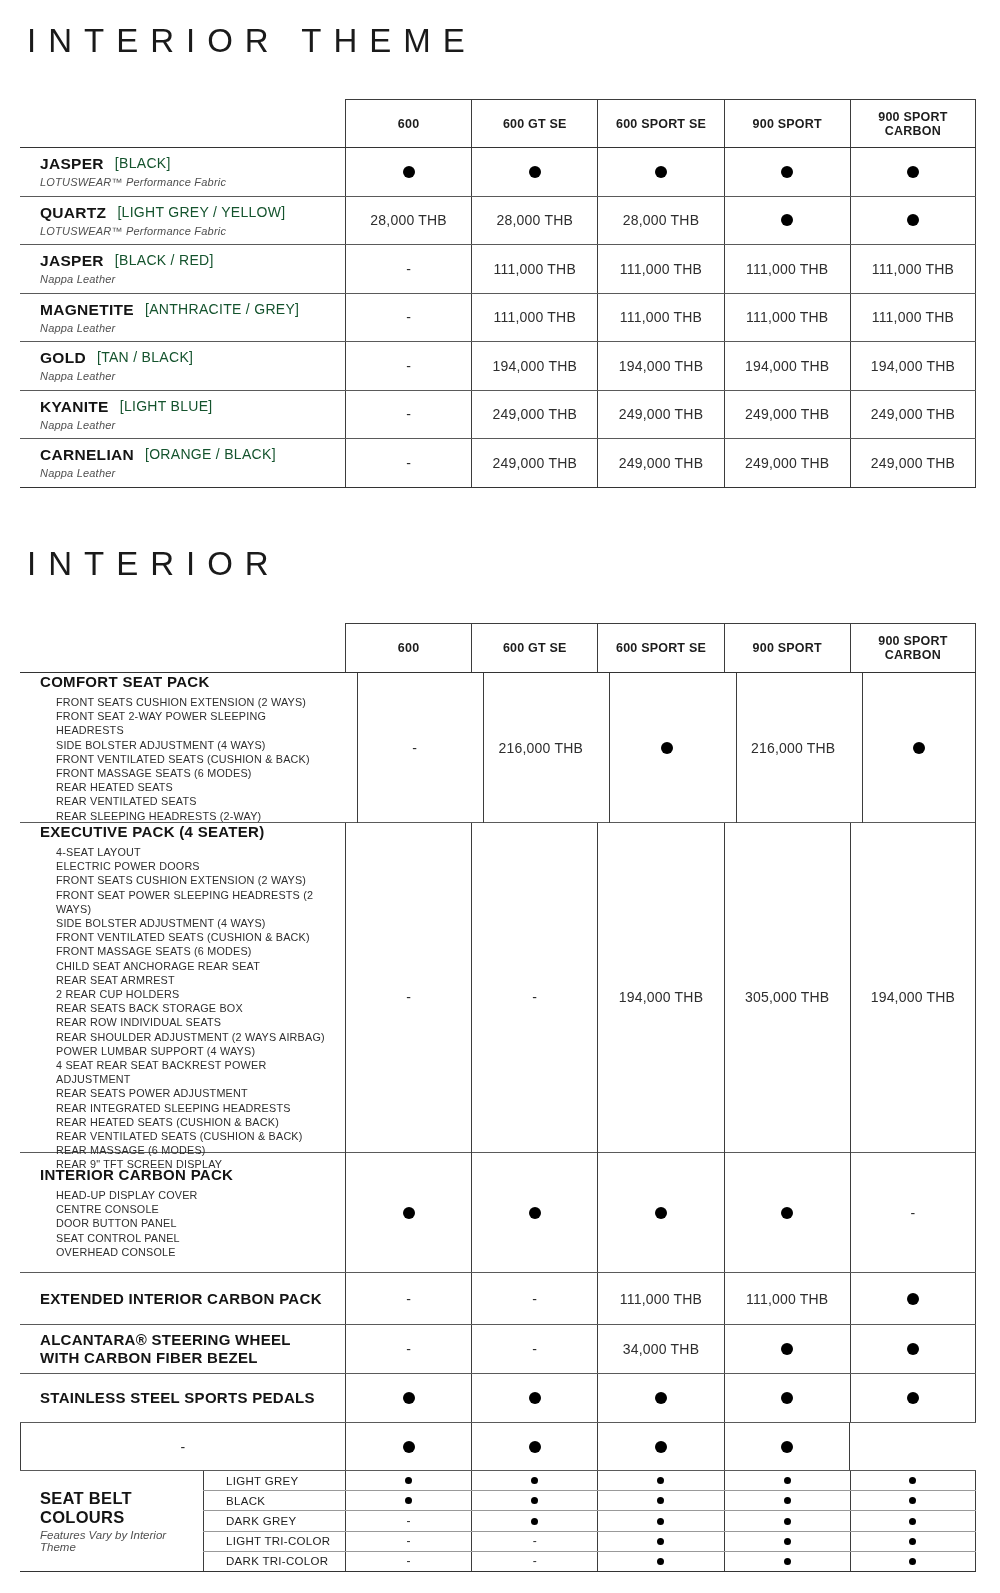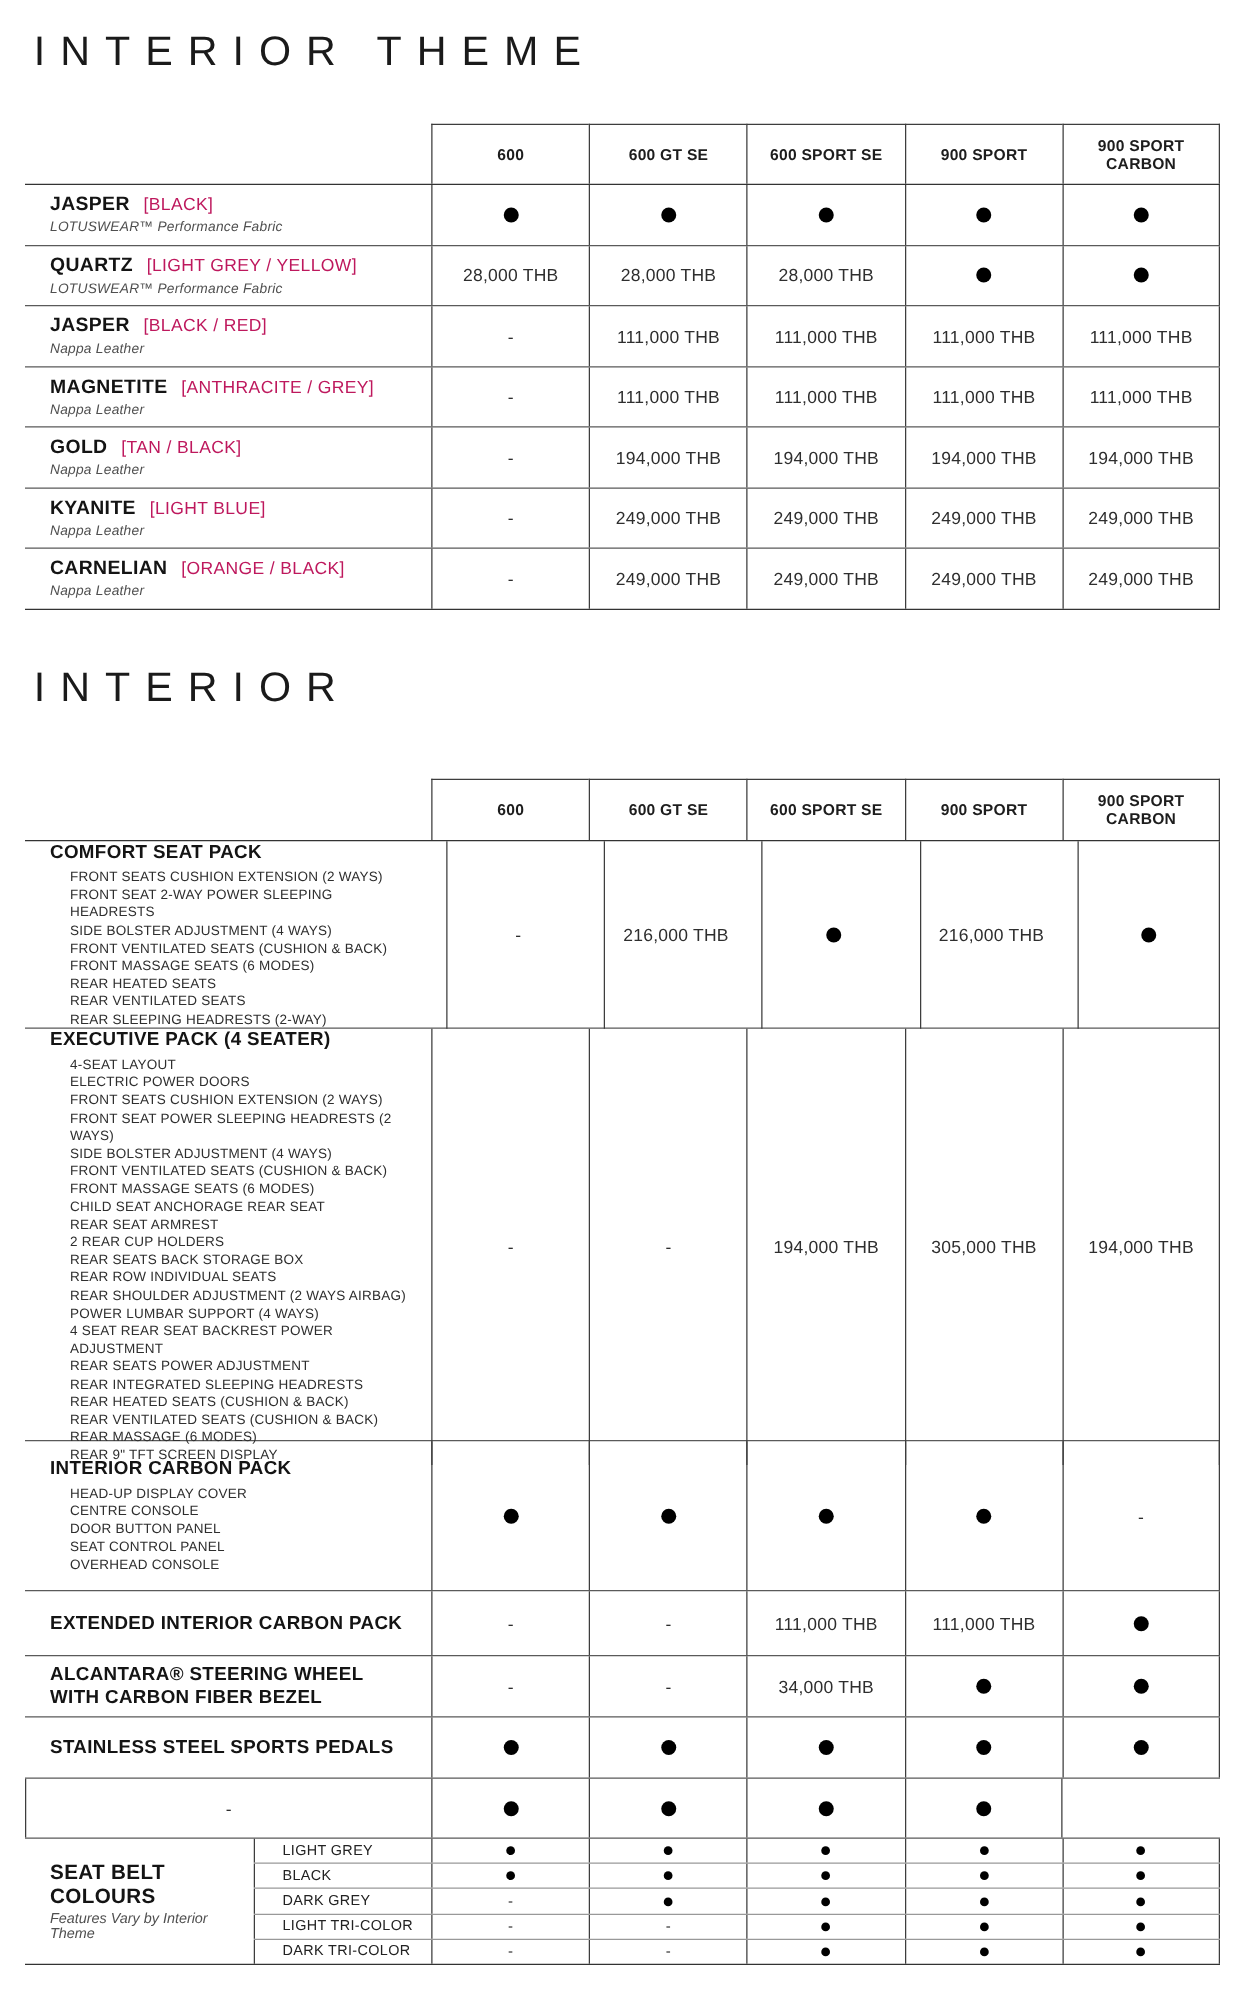--- a/index.html
+++ b/index.html
@@ -7,21 +7,21 @@
   body {
     width:1000px; height:1593px; position:relative;
     font-family:"Liberation Sans","DejaVu Sans",sans-serif;
     color:#1d1d1d;
   }
   .sec-title {
     position:absolute; left:27px; font-size:33px; font-weight:300;
     letter-spacing:12px; color:#1a1a1a; white-space:nowrap;
   }
   #title1 { top:22px; }
-  #title2 { top:531px; }
+  #title2 { top:545px; }
 
   .tbl { position:absolute; left:20px; width:956px; }
   #table1 { top:99px; }
   #table2 { top:623px; }
 
   .trow { display:grid; grid-template-columns:325px repeat(5,1fr); border-bottom:1px solid #5a5a5a; }
   .trow.head { border-bottom:1.5px solid #333; }
   .tbl .trow:last-of-type { border-bottom:1.5px solid #333; }
 
   .vcell {
@@ -32,21 +32,21 @@
   .vcell.last { border-right:1px solid #3d3d3d; }
   .head .vcell { border-top:1px solid #3d3d3d; font-weight:bold; font-size:12.5px; color:#1d1d1d; }
 
   .lcell { padding:0 12px 0 20px; display:flex; flex-direction:column; justify-content:center; }
 
   
   #table1 .trow.head { height:49px; }
   #table1 .trow.body { height:48.5px; }
   .lname { display:flex; align-items:flex-start; }
   .nm  { font-weight:bold; font-size:15.5px; letter-spacing:0.3px; color:#141414; }
-  .var { font-size:14px; color:#be185d; margin-left:11px; letter-spacing:0.3px; }
+  .var { font-size:14px; color:#14532d; margin-left:11px; letter-spacing:0.3px; }
   .lmat { font-style:italic; font-size:11px; color:#4f4f4f; margin-top:3px; letter-spacing:0.2px; }
 
   
   #table2 .trow.head { height:50px; }
   #table2 .trow.r0 { height:150px;gap:12px; }
   #table2 .trow.r1 { height:330px; }
   #table2 .trow.r2 { height:120px; }
   #table2 .trow.r3 { height:52px; }
   #table2 .trow.r4 { height:49px; }
   #table2 .trow.r5 { height:49px; }

